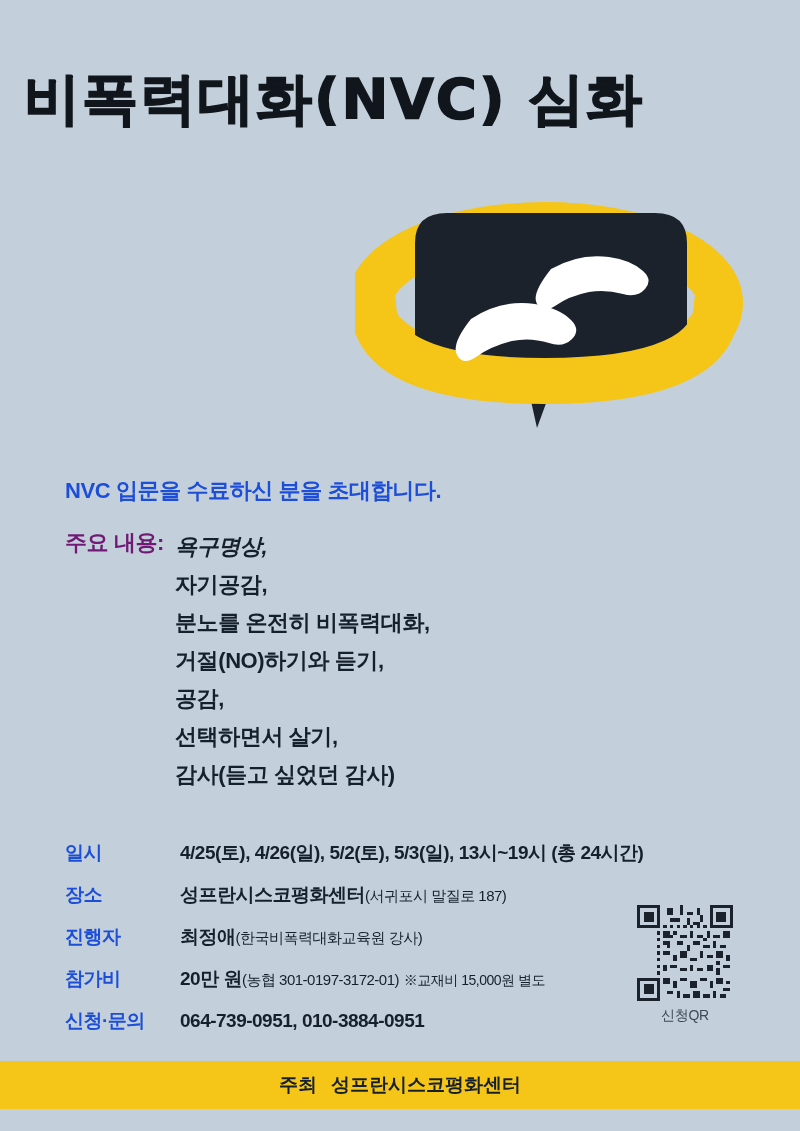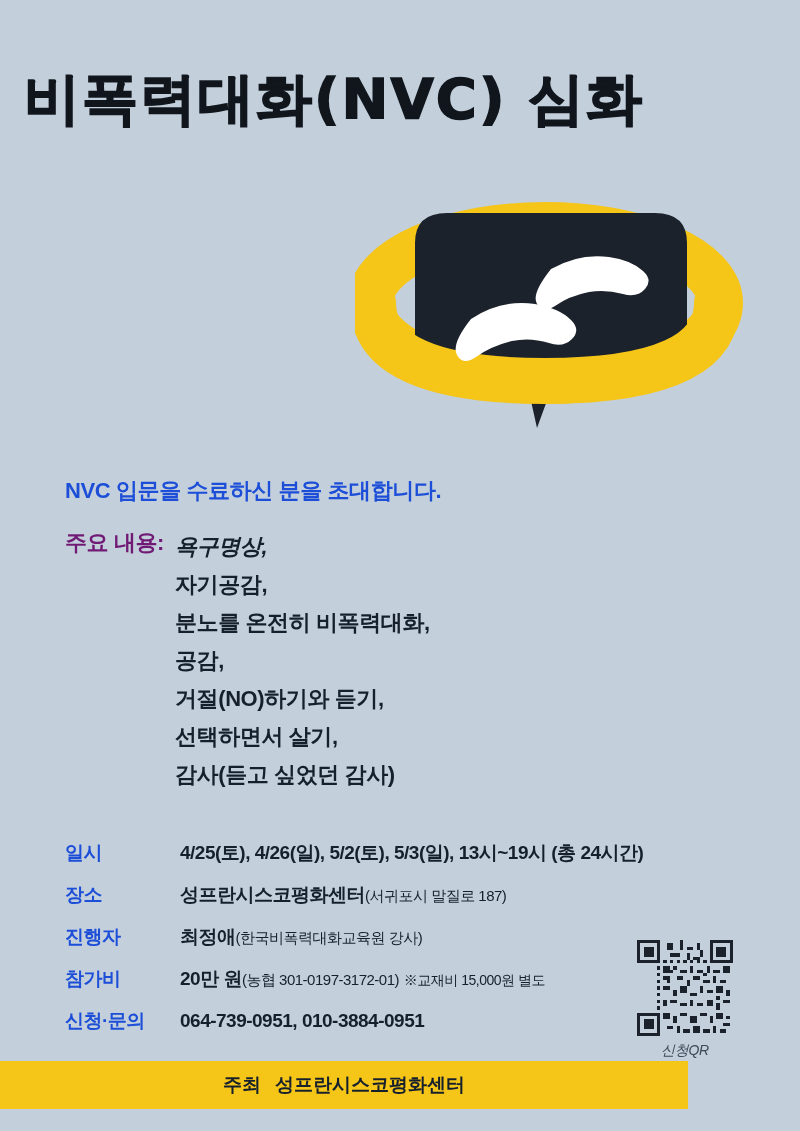--- a/index.html
+++ b/index.html
@@ -129,45 +129,44 @@
     font-weight: 400;
   }
   .info-value .note {
     font-size: 14px;
     font-weight: 500;
   }
 
   
   .qr-area {
     position: absolute;
-    top: 940px;
+    top: 905px;
     left: 630px;
     width: 110px;
     text-align: center;
-    font-style: italic;
   }
   .qr-code {
     width: 96px;
     height: 96px;
     margin: 0 auto;
     background: #c3d0dc;
   }
   .qr-caption {
     margin-top: 6px;
     font-size: 14px;
     color: #3c4957;
     letter-spacing: -0.3px;
   }
 
   
   .footer {
     position: absolute;
     left: 0;
     bottom: 22px;
-    width: 688px;
+    width: 800px;
     height: 48px;
     background: #f5c518;
     display: flex;
     align-items: center;
     justify-content: center;
     text-align: right;
   }
   .footer-text {
     font-size: 19px;
     font-weight: bold;
@@ -207,22 +206,22 @@
   </div>
 
   <div class="intro">NVC 입문을 수료하신 분을 초대합니다.</div>
 
   <div class="contents-block">
     <div class="contents-head">주요 내용:</div>
     <ul class="contents-list">
       <li>욕구명상,</li>
       <li>자기공감,</li>
       <li>분노를 온전히 비폭력대화,</li>
+      <li>거절(NO)하기와 듣기,</li>
       <li>공감,</li>
-      <li>거절(NO)하기와 듣기,</li>
       <li>선택하면서 살기,</li>
       <li>감사(듣고 싶었던 감사)</li>
     </ul>
   </div>
 
   <div class="info">
 
     <div class="info-row">
       <div class="info-label">일시</div>
       <div class="info-value">4/25(토), 4/26(일), 5/2(토), 5/3(일), 13시~19시 (총 24시간)</div>

